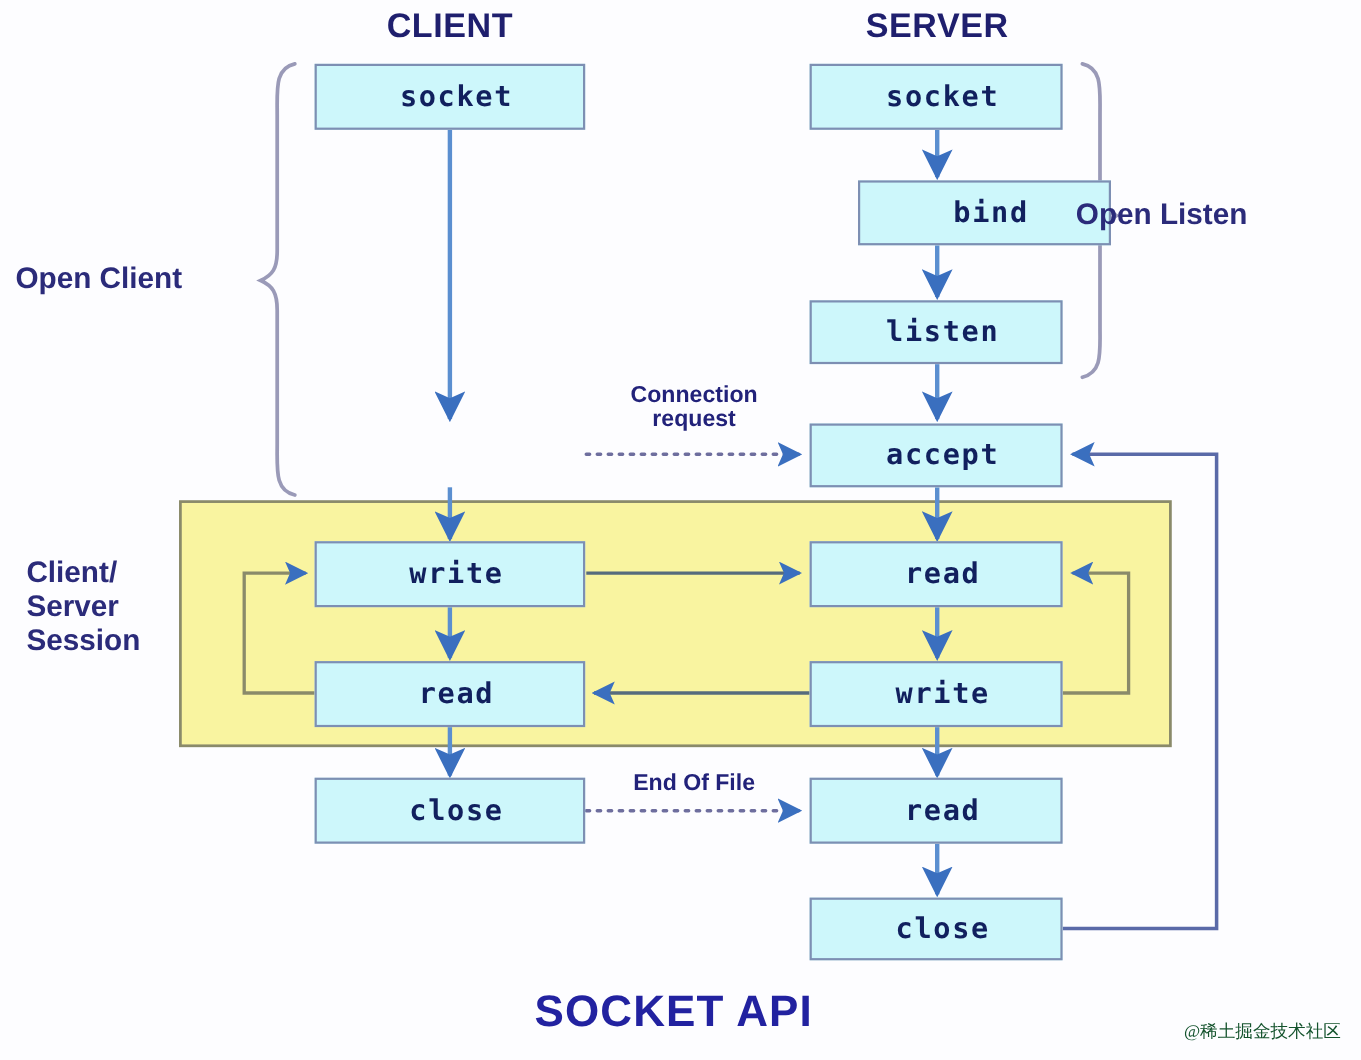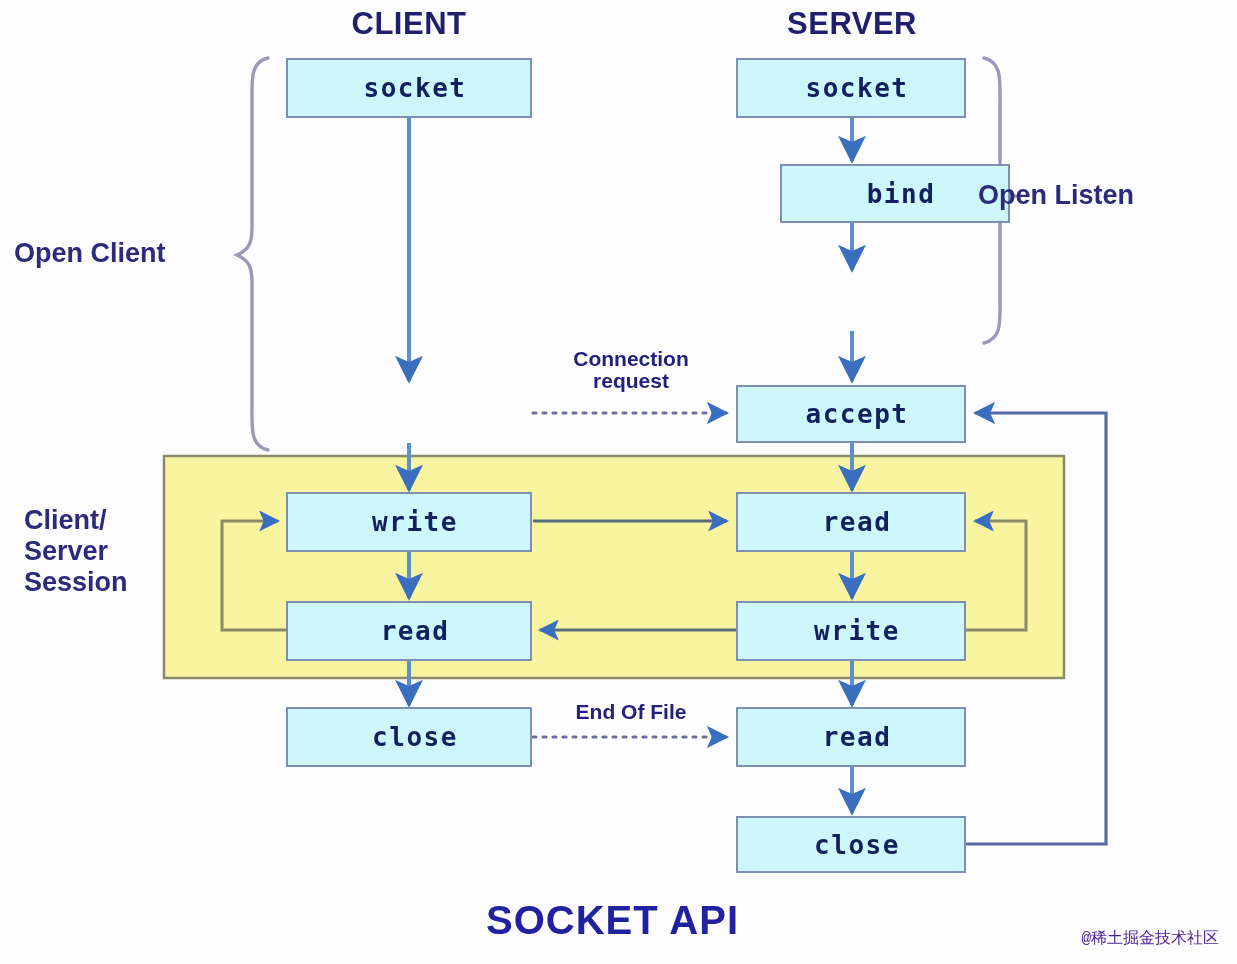--- a/index.html
+++ b/index.html
@@ -66,23 +66,23 @@
     font-family:"Liberation Sans",sans-serif;
     font-weight:bold;
     font-size:40px;
     letter-spacing:1px;
     color:#2222a0;
   }
 
   #watermark{
     position:absolute;
     right:18px;top:928px;
-    font-family:Liberation Mono, monospace;
+    font-family:Liberation Serif, serif;
     font-size:16px;
-    color:#4c1d95;
+    color:#14532d;
     white-space:nowrap;
   }
 </style>
 </head>
 <body>
 
 <div id="stage">
 
   <svg id="svg-layer" viewBox="0 0 1237 964">
     <defs>
@@ -142,20 +142,21 @@
   <div class="col-title" style="left:286px;top:6px;width:246px;">CLIENT</div>
   <div class="col-title" style="left:729px;top:6px;width:246px;">SERVER</div>
 
   <div class="node" style="left:286px;top:58px;width:246px;height:60px;">socket</div>
   <div class="node" style="left:286px;top:492px;width:246px;height:60px;">write</div>
   <div class="node" style="left:286px;top:601px;width:246px;height:60px;">read</div>
   <div class="node" style="left:286px;top:707px;width:246px;height:60px;">close</div>
 
   <div class="node" style="left:736px;top:58px;width:230px;height:60px;">socket</div>
   <div class="node" style="left:736px;top:164px;width:230px;height:59px;margin-left:44px;">bind</div>
+  <div class="node" style="left:736px;top:273px;width:230px;height:58px;">listen</div>
   <div class="node" style="left:736px;top:385px;width:230px;height:58px;">accept</div>
   <div class="node" style="left:736px;top:492px;width:230px;height:60px;">read</div>
   <div class="node" style="left:736px;top:601px;width:230px;height:60px;">write</div>
   <div class="node" style="left:736px;top:707px;width:230px;height:60px;">read</div>
   <div class="node" style="left:736px;top:816px;width:230px;height:57px;">close</div>
 
   <div class="side-label" style="left:14px;top:238px;">Open Client</div>
   <div class="side-label" style="left:978px;top:180px;">Open Listen</div>
 
   <div class="side-label multi" style="left:24px;top:505px;width:130px;">

